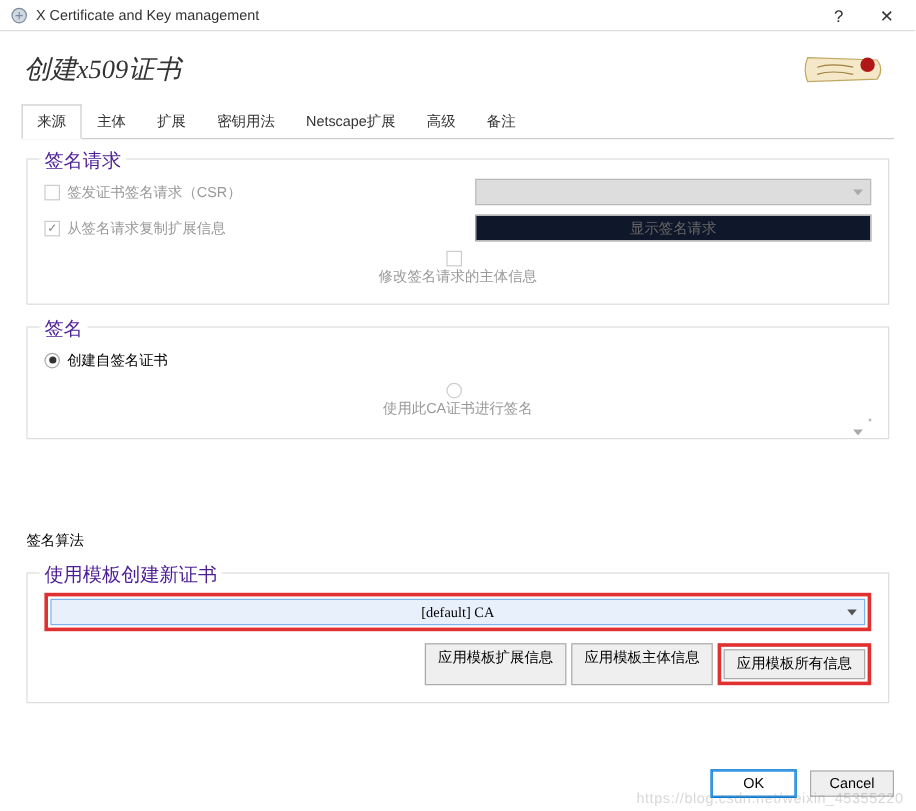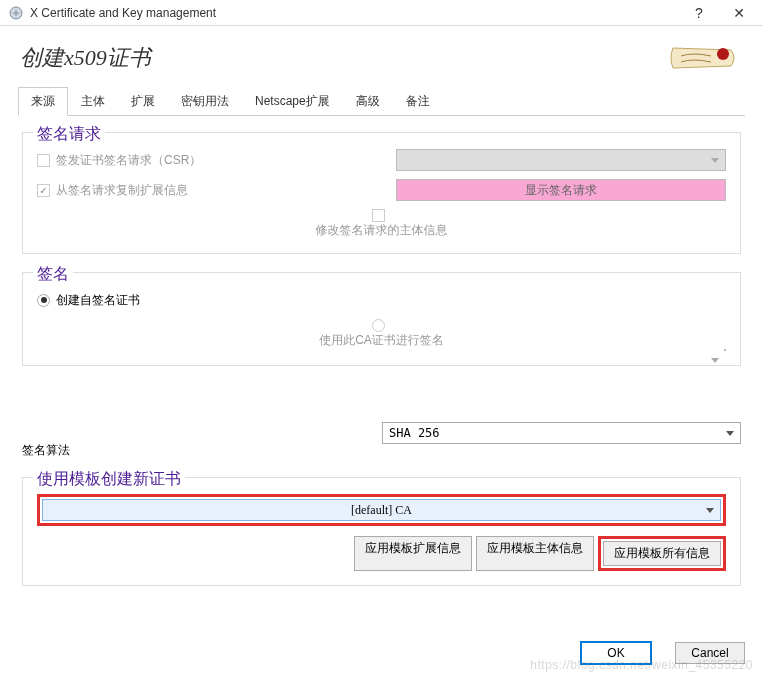--- a/index.html
+++ b/index.html
@@ -123,21 +123,21 @@
     }
     .dropdown-disabled::after {
       content: ""; position: absolute; right: 6px; top: 8px;
       border-left: 4px solid transparent;
       border-right: 4px solid transparent;
       border-top: 5px solid #aaa;
     }
     .btn-disabled {
       flex: 1;
       height: 22px;
-      background: #f9a8d4;
+      background: #0f172a;
       border: 1px solid #bbb;
       margin-left: auto;
       max-width: 330px;
       text-align: center;
       line-height: 20px;
       font-family: "SimSun", sans-serif;
       color: #666;
     }
     .inline-row {
       display: flex;
@@ -211,21 +211,21 @@
     }
     .btn-highlight-wrap {
       border: 3px solid #e03030;
       padding: 2px;
     }
     .footer {
       position: absolute;
       bottom: 12px;
       right: 18px;
       display: flex;
-      gap: 24px;
+      gap: 12px;
     }
     .footer .btn {
       width: 70px;
       text-align: center;
       font-family: Tahoma, sans-serif;
     }
     .footer .btn.primary {
       border: 1px solid #0078d7;
       outline: 1px solid #0078d7;
       background: #fff;
@@ -307,23 +307,20 @@
       <span class="radio"></span>
       <span class="label">使用此CA证书进行签名</span>
       <div class="dropdown-disabled"></div>
     </div>
   </div>
 
 </div>
 
 <div class="inline-row">
   <div class="inline-label">签名算法</div>
-  <div class="select">
-    <span>SHA 256</span>
-  </div>
 </div>
 
 <div class="template-group">
   <div class="group-title">使用模板创建新证书</div>
   <div class="template-select-wrap">
     <div class="template-select">
       <span>[default] CA</span>
     </div>
   </div>
   <div class="btn-row">

